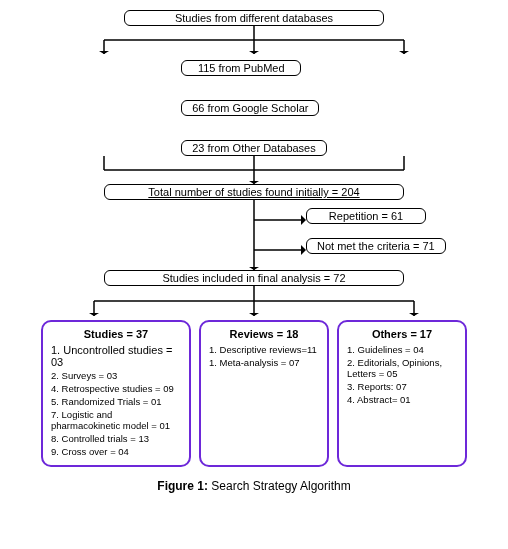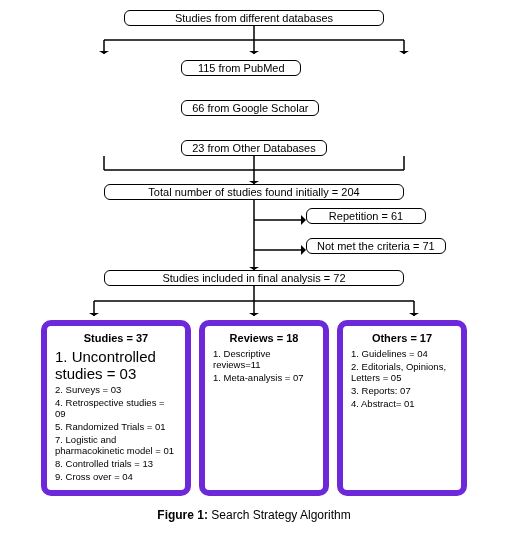--- a/index.html
+++ b/index.html
@@ -55,21 +55,21 @@
     .bottom-three {
       display: flex;
       flex-direction: row;
       justify-content: center;
       gap: 8px;
       margin-top: 4px;
       width: 100%;
     }
 
     .bottom-box {
-      border: 6px solid #6d28d9;
+      border: 2px solid #6d28d9;
       border-radius: 10px;
       padding: 6px 8px;
       font-size: 10px;
       width: 150px;
       vertical-align: top;
     }
 
     .bottom-box-title {
       font-weight: bold;
       font-size: 11px;
@@ -139,21 +139,21 @@
       <line x1="360" y1="0" x2="360" y2="14" stroke="#000" stroke-width="1.5"></line>
 
       <line x1="60" y1="14" x2="360" y2="14" stroke="#000" stroke-width="1.5"></line>
 
       <line x1="210" y1="14" x2="210" y2="28" stroke="#000" stroke-width="1.5"></line>
 
       <polygon points="205,25 215,25 210,28" fill="#000"></polygon>
     </svg>
   </div>
 
-  <div class="box" style="min-width:300px; max-width:360px;">
+  <div class="box" style="min-width:300px; max-width:360px;text-decoration:underline;">
     <span>Total number of studies found initially = 204</span>
   </div>
 
   <div style="width:420px; height:70px; position:relative;">
     <svg width="420" height="70" xmlns="http://www.w3.org/2000/svg">
 
       <line x1="210" y1="0" x2="210" y2="70" stroke="#000" stroke-width="1.5"></line>
 
       <line x1="210" y1="20" x2="260" y2="20" stroke="#000" stroke-width="1.5"></line>
 
@@ -189,21 +189,21 @@
       <polygon points="230,27 240,27 235,30" fill="#000"></polygon>
       <polygon points="390,27 400,27 395,30" fill="#000"></polygon>
     </svg>
   </div>
 
   <div class="bottom-three">
 
     <div class="bottom-box">
       <div class="bottom-box-title">Studies = 37</div>
       <div id="studies-items">
-          <p style="font-size: 15px; margin-bottom: 2px;">1. Uncontrolled studies = 03</p>
+          <p style="font-size: 11px; margin-bottom: 2px;">1. Uncontrolled studies = 03</p>
           <p style="font-size: 9.5px; margin-bottom: 2px;">2. Surveys = 03</p>
           <p style="font-size: 9.5px; margin-bottom: 2px;">4. Retrospective studies = 09</p>
           <p style="font-size: 9.5px; margin-bottom: 2px;">5. Randomized Trials = 01</p>
           <p style="font-size: 9.5px; margin-bottom: 2px;">7. Logistic and pharmacokinetic model = 01</p>
           <p style="font-size: 9.5px; margin-bottom: 2px;">8. Controlled trials = 13</p>
           <p style="font-size: 9.5px; margin-bottom: 2px;">9. Cross over = 04</p>
         </div>
     </div>
 
     <div class="bottom-box" style="width:130px;">

